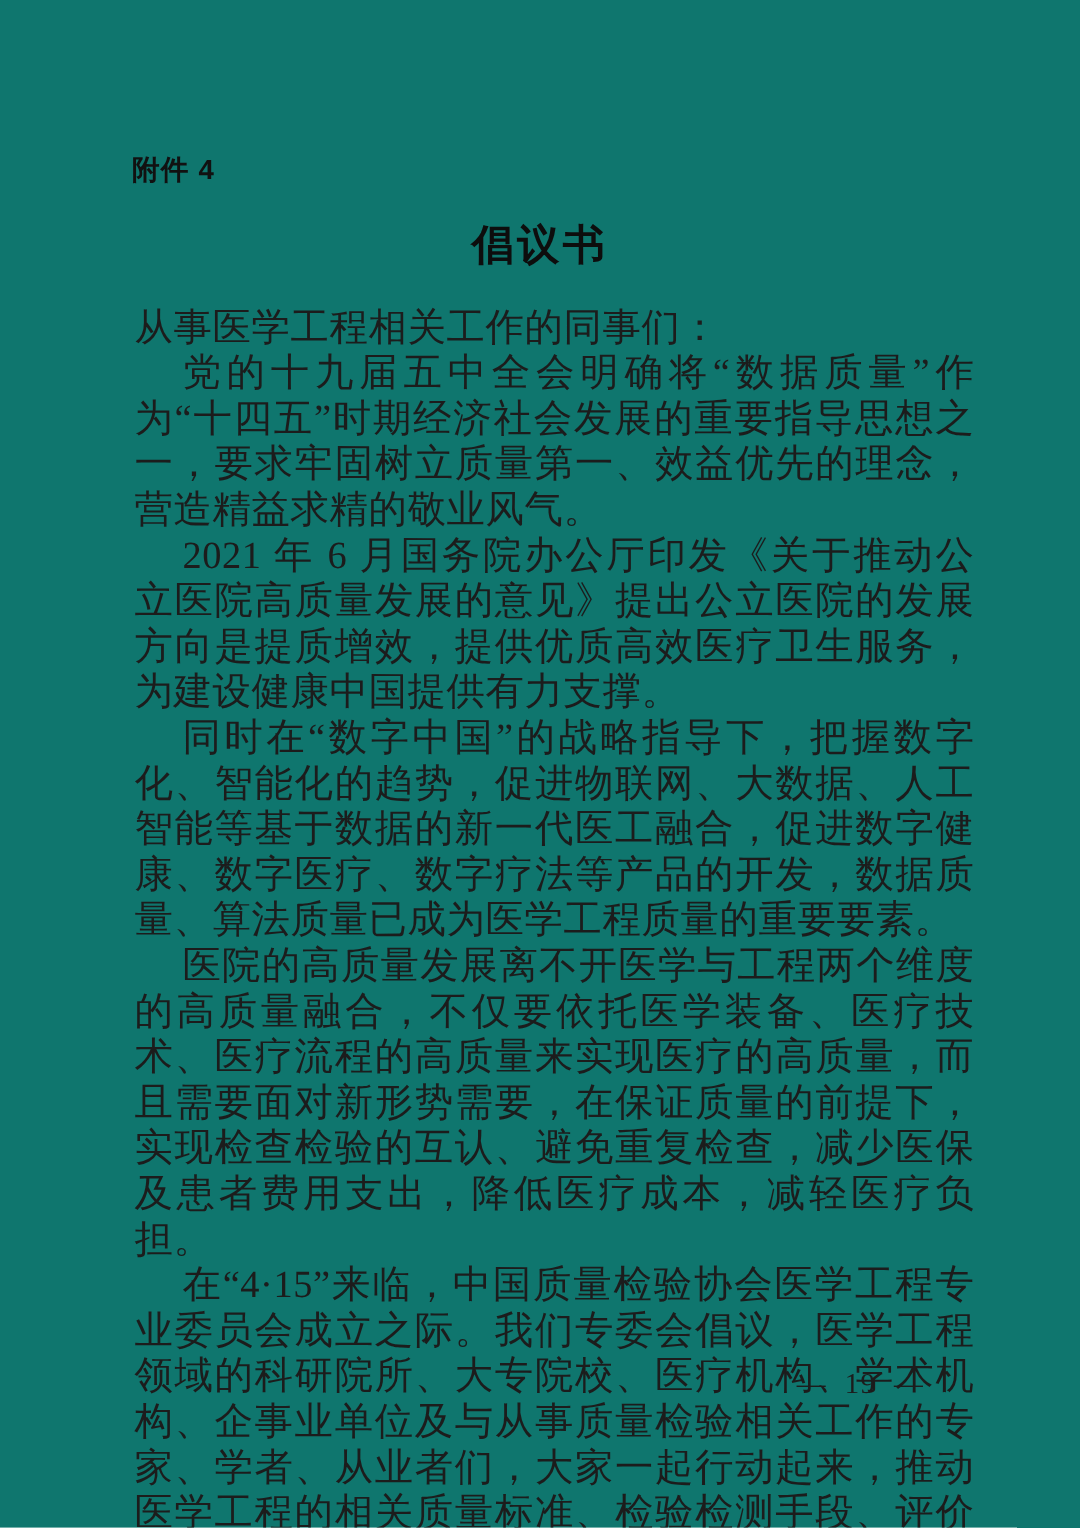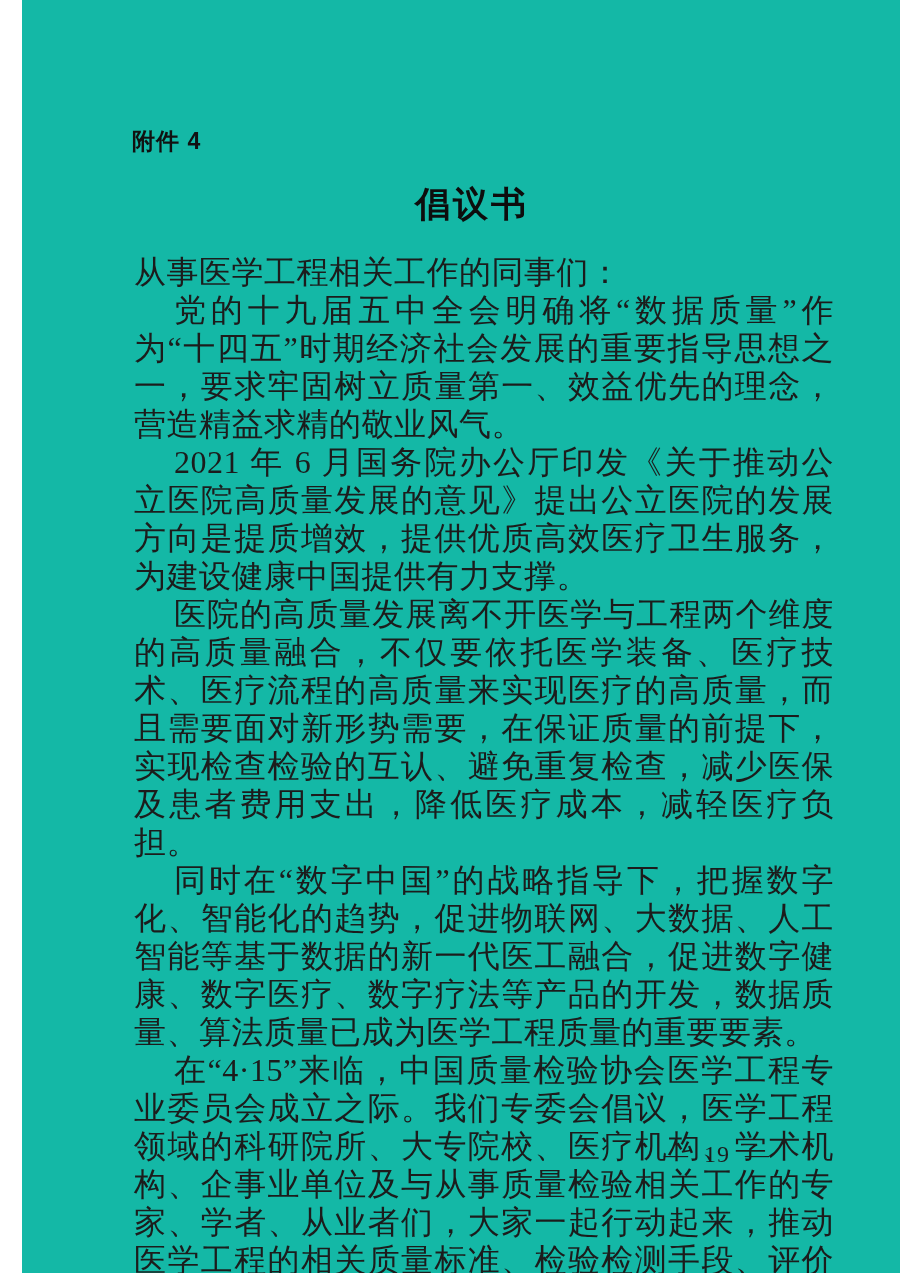--- a/index.html
+++ b/index.html
@@ -11,22 +11,21 @@
     height: 1273px;
     background: #ffffff;
     position: relative;
     color: #1a1a1a;
     font-family: "Liberation Serif", serif;
     overflow: hidden;
   }
   .page {
     position: absolute;
     inset: 0;
-    background: #14b8a6;
-    margin-left: 22px;
+    background: #0f766e;
   }
   .attachment-label {
     position: absolute;
     left: 110px;
     top: 126px;
     font-family: "Liberation Sans", sans-serif;
     font-weight: bold;
     font-size: 23px;
     letter-spacing: 1px;
     color: #111;
@@ -82,20 +81,20 @@
 <div class="page">
 
   <div class="attachment-label">附件 4</div>
 
   <h1 class="doc-title">倡议书</h1>
 
   <div class="content">
     <p class="salutation">从事医学工程相关工作的同事们：</p>
     <p>党的十九届五中全会明确将“数据质量”作为“十四五”时期经济社会发展的重要指导思想之一，要求牢固树立质量第一、效益优先的理念，营造精益求精的敬业风气。</p>
     <p>2021 年 6 月国务院办公厅印发《关于推动公立医院高质量发展的意见》提出公立医院的发展方向是提质增效，提供优质高效医疗卫生服务，为建设健康中国提供有力支撑。</p>
+    <p>同时在“数字中国”的战略指导下，把握数字化、智能化的趋势，促进物联网、大数据、人工智能等基于数据的新一代医工融合，促进数字健康、数字医疗、数字疗法等产品的开发，数据质量、算法质量已成为医学工程质量的重要要素。</p>
     <p>医院的高质量发展离不开医学与工程两个维度的高质量融合，不仅要依托医学装备、医疗技术、医疗流程的高质量来实现医疗的高质量，而且需要面对新形势需要，在保证质量的前提下，实现检查检验的互认、避免重复检查，减少医保及患者费用支出，降低医疗成本，减轻医疗负担。</p>
-    <p>同时在“数字中国”的战略指导下，把握数字化、智能化的趋势，促进物联网、大数据、人工智能等基于数据的新一代医工融合，促进数字健康、数字医疗、数字疗法等产品的开发，数据质量、算法质量已成为医学工程质量的重要要素。</p>
     <p>在“4·15”来临，中国质量检验协会医学工程专业委员会成立之际。我们专委会倡议，医学工程领域的科研院所、大专院校、医疗机构、学术机构、企事业单位及与从事质量检验相关工作的专家、学者、从业者们，大家一起行动起来，推动医学工程的相关质量标准、检验检测手段、评价体系的研究，提升医学工程的质量，促进医疗服务、健康管理的高质量发展，扎实推进我国质量强国建设。</p>
   </div>
 
   <div class="page-footer">— 19 —</div>
 
 </div>
 
 </body></html>

